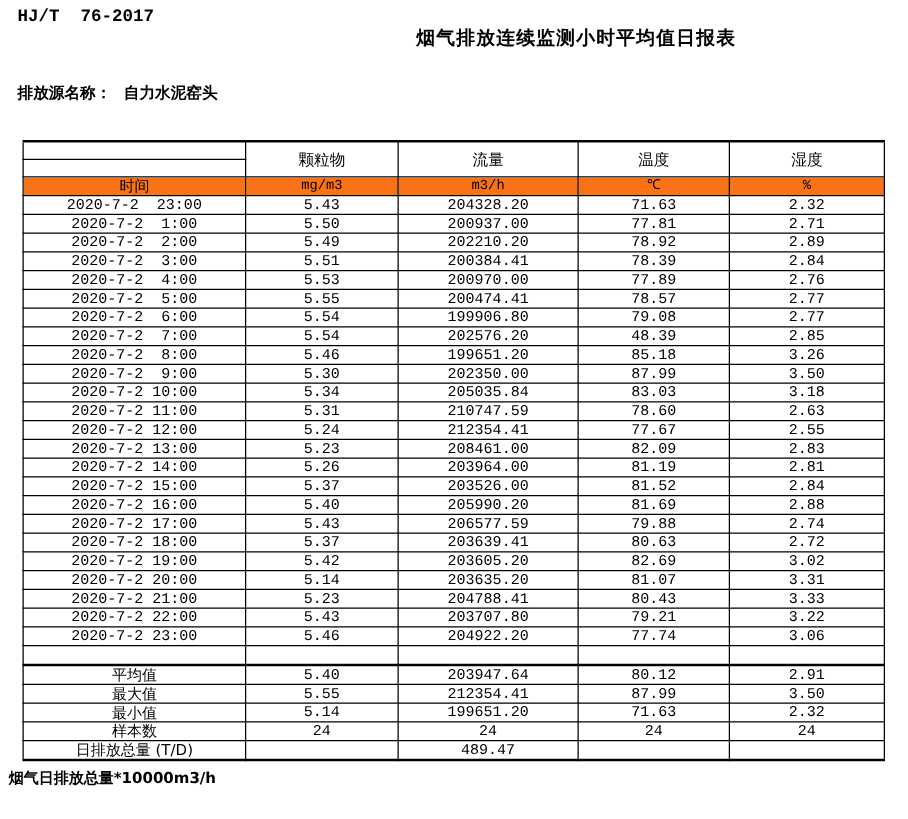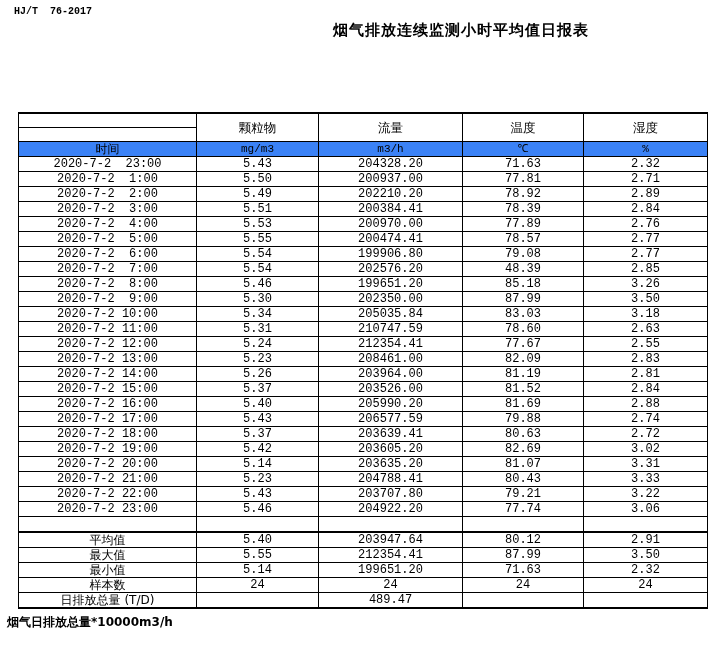--- a/index.html
+++ b/index.html
@@ -1,47 +1,50 @@
 <!DOCTYPE html>
 <html><head>
 <meta charset="utf-8">
 <style>
   html,body{margin:0;padding:0;background:#fff;}
   body{width:726px;height:655px;font-family:"DejaVu Sans",sans-serif;color:#000;}
   .page{position:relative;width:726px;height:655px;overflow:hidden;background:#fff;}
 
   .std{position:absolute;left:14px;top:6px;font-family:"Liberation Mono","DejaVu Sans Mono",monospace;
-       font-weight:bold;font-size:10px;white-space:pre;}
+       font-weight:bold;font-size:14px;white-space:pre;}
   .title{position:absolute;left:333px;top:21px;font-weight:bold;font-size:15px;letter-spacing:1px;text-align:center;}
   .source{position:absolute;left:14px;top:66px;font-weight:bold;font-size:12.5px;}
   .source .src-name{margin-left:10px;}
 
   table.main{position:absolute;left:18px;border-collapse:collapse;table-layout:fixed;width:689px;}
   table.hours{top:112px;border-top:2px solid #000;}
   table.summary{top:532px;border-bottom:2px solid #000;}
   td.c{border:1px solid #000;text-align:center;vertical-align:middle;padding:0;
        font-size:12px;height:14px;line-height:13px;overflow:hidden;}
   tr.r14 td{height:13px;}
   .mono{font-family:"Liberation Mono","DejaVu Sans Mono",monospace;font-size:12px;white-space:pre;}
-  tr.green td{background:#3b82f6;}
+  tr.green td{background:#f97316;}
   tr.green td.unit{font-family:"Liberation Mono","DejaVu Sans Mono",monospace;font-size:11px;}
   td.hname{font-size:12.5px;}
 
   .note{position:absolute;left:7px;top:614px;font-weight:bold;font-size:12px;}
   .sig{position:absolute;top:632px;font-weight:bold;font-size:12.5px;white-space:nowrap;margin-top:46px;}
   .sig-unit{left:7px;}   .sig-resp{left:230px;} .sig-reporter{left:355px;}
   .sig-date{left:483px;} .sig-year{left:588px;} .sig-month{left:630px;} .sig-day{left:668px;}
 </style>
 </head>
 <body>
 
 <div class="page">
 
   <div class="std">HJ/T  76-2017</div>
   <div class="title">烟气排放连续监测小时平均值日报表</div>
+  <div class="source">
+    <span>排放源名称：</span><span class="src-name">自力水泥窑头</span>
+  </div>
 
   <table class="main hours">
     <colgroup>
       <col style="width:178px">
         <col style="width:122px">
         <col style="width:144px">
       <col style="width:121px">
         <col style="width:124px">
     </colgroup>
     <thead>

